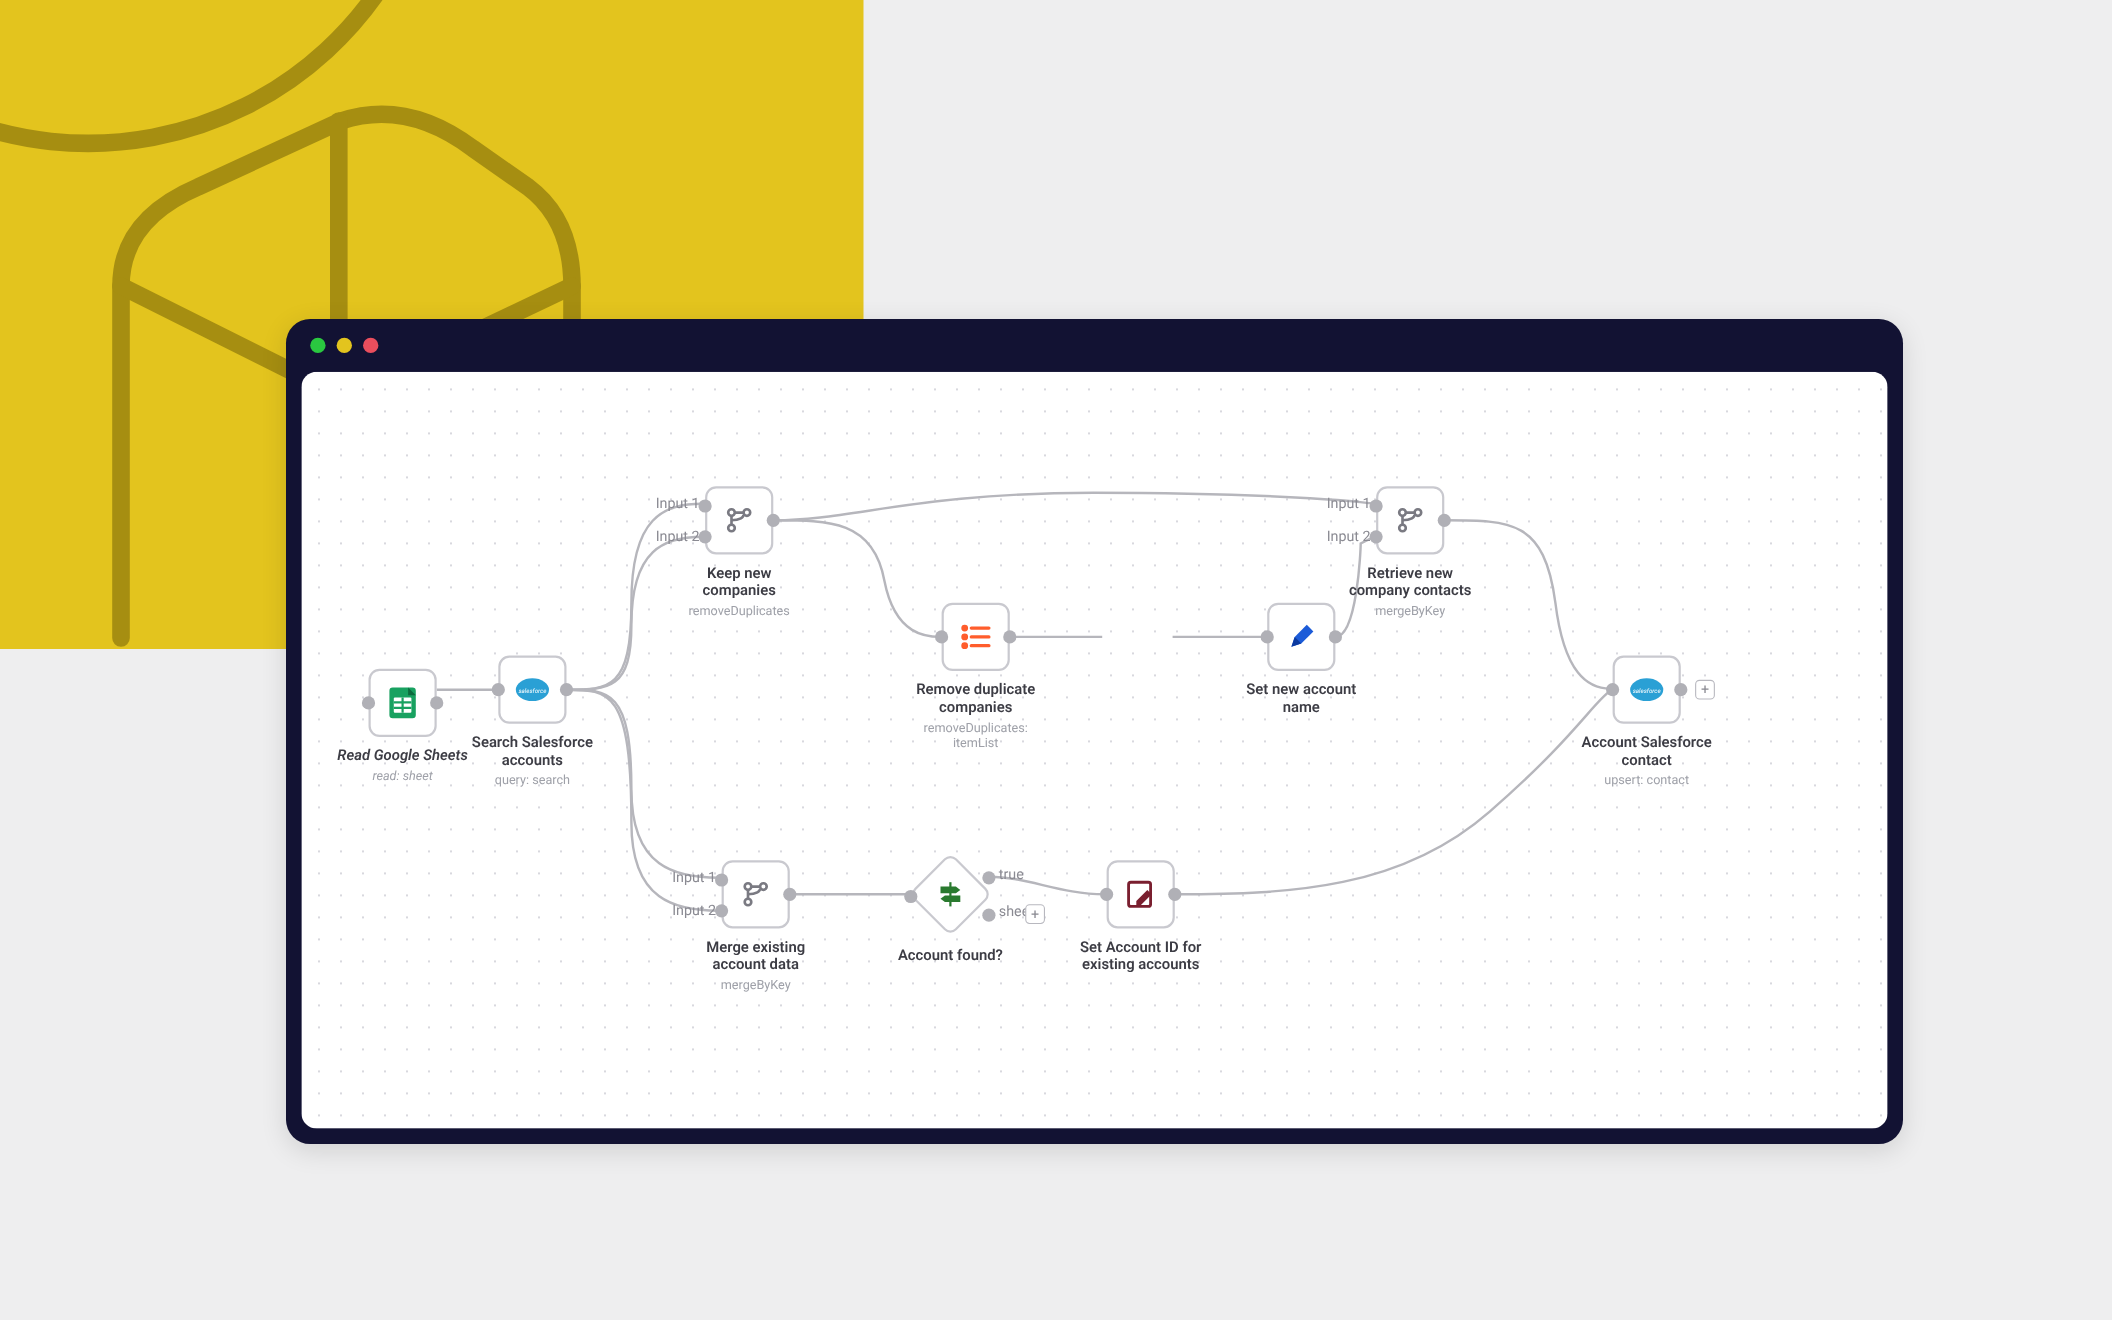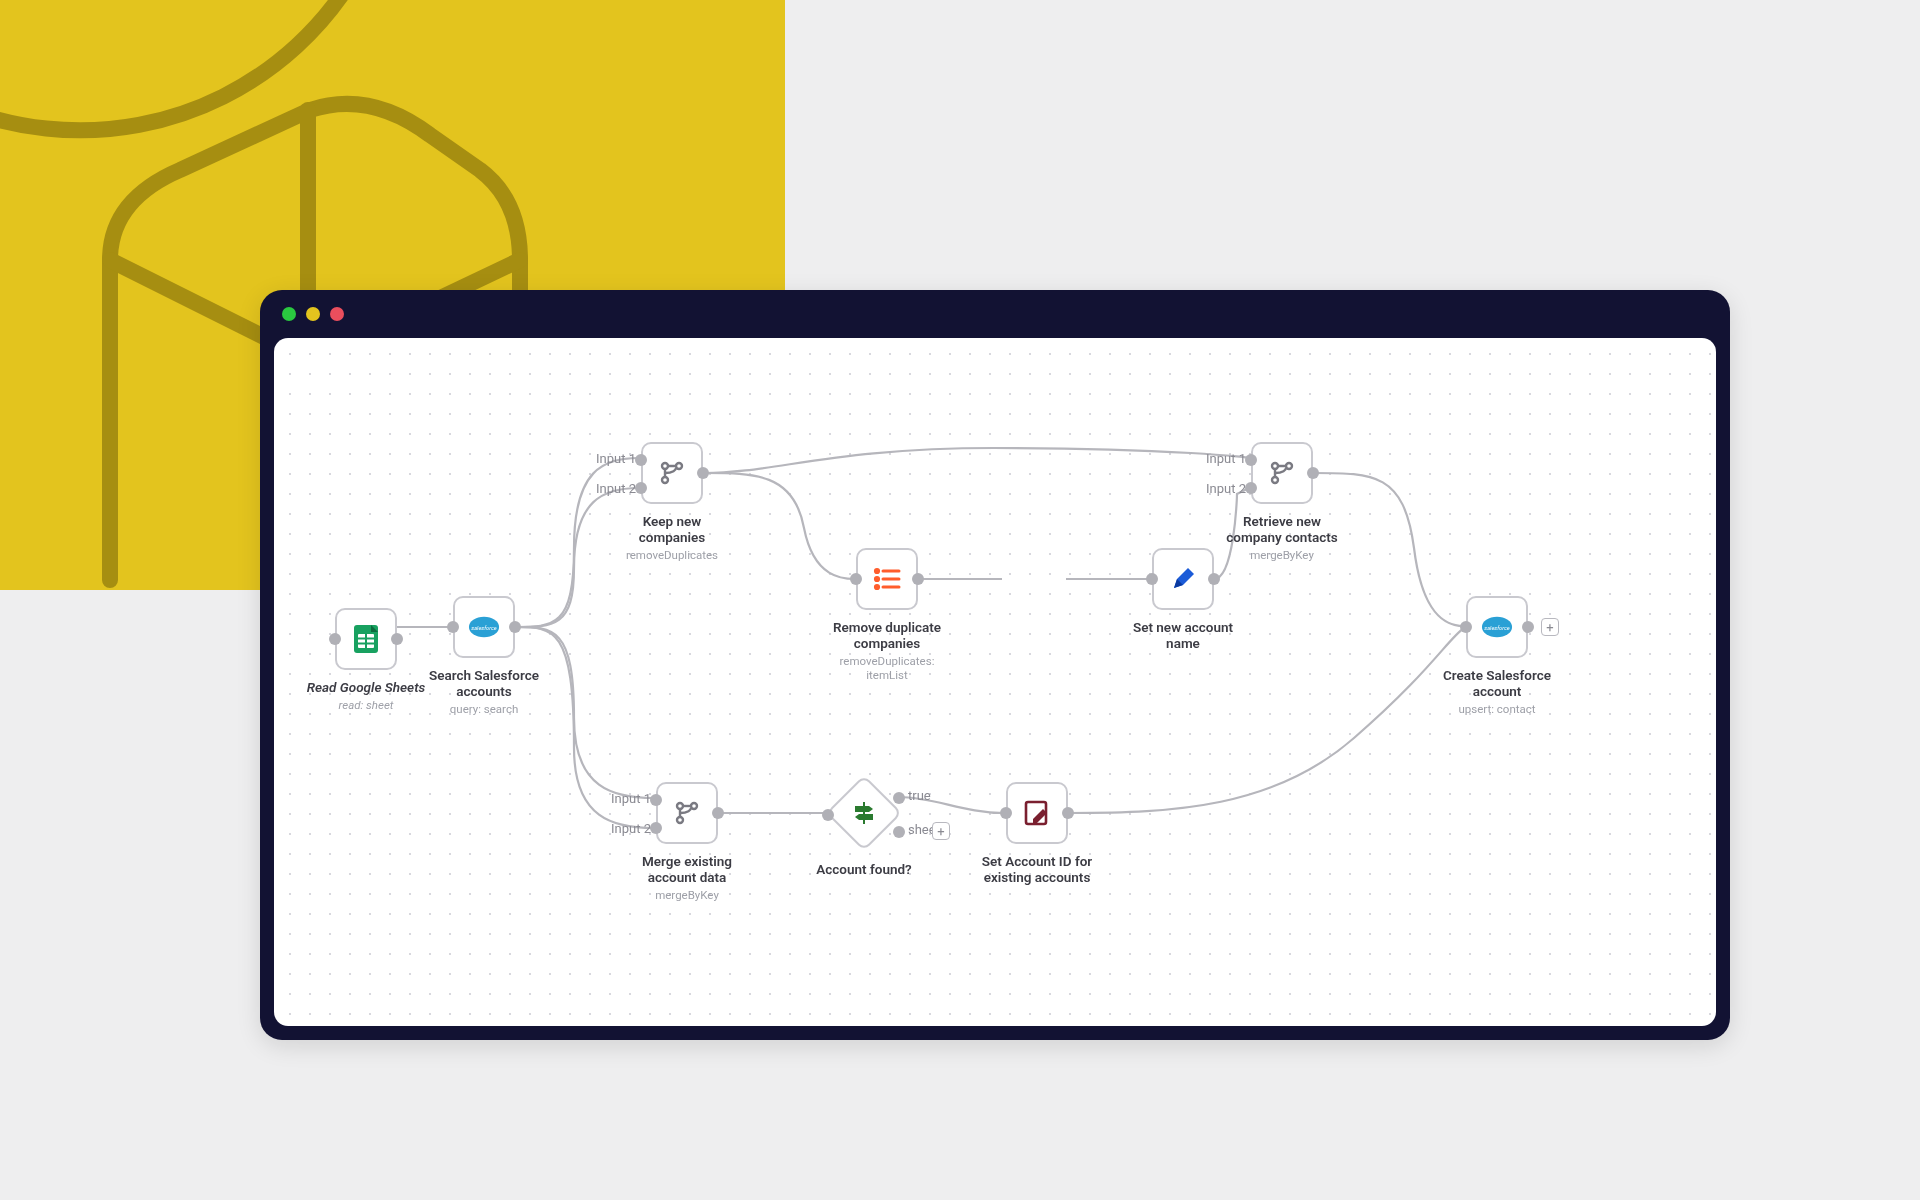--- a/index.html
+++ b/index.html
@@ -331,18 +331,18 @@
         <span class="icon">
           <svg width="34" height="24" viewBox="0 0 34 24">
               <ellipse cx="17" cy="12" rx="16" ry="11" fill="#2aa0d5"></ellipse>
               <text x="17" y="15" text-anchor="middle" font-size="6" fill="#fff" font-style="italic">salesforce</text>
             </svg>
         </span>
       </div>
       <div class="port" style="left:27px; top:25px;"></div>
       <div class="port" style="left:89px; top:25px;"></div>
       <div class="plus-box" style="position:absolute; left:108px; top:22px;">+</div>
-      <div class="node-title">Create Salesforce account</div>
+      <div class="node-title">Account Salesforce contact</div>
       <div class="node-sub">upsert: contact</div>
     </div>
 
   </div>
 </div>
 
 </body></html>

